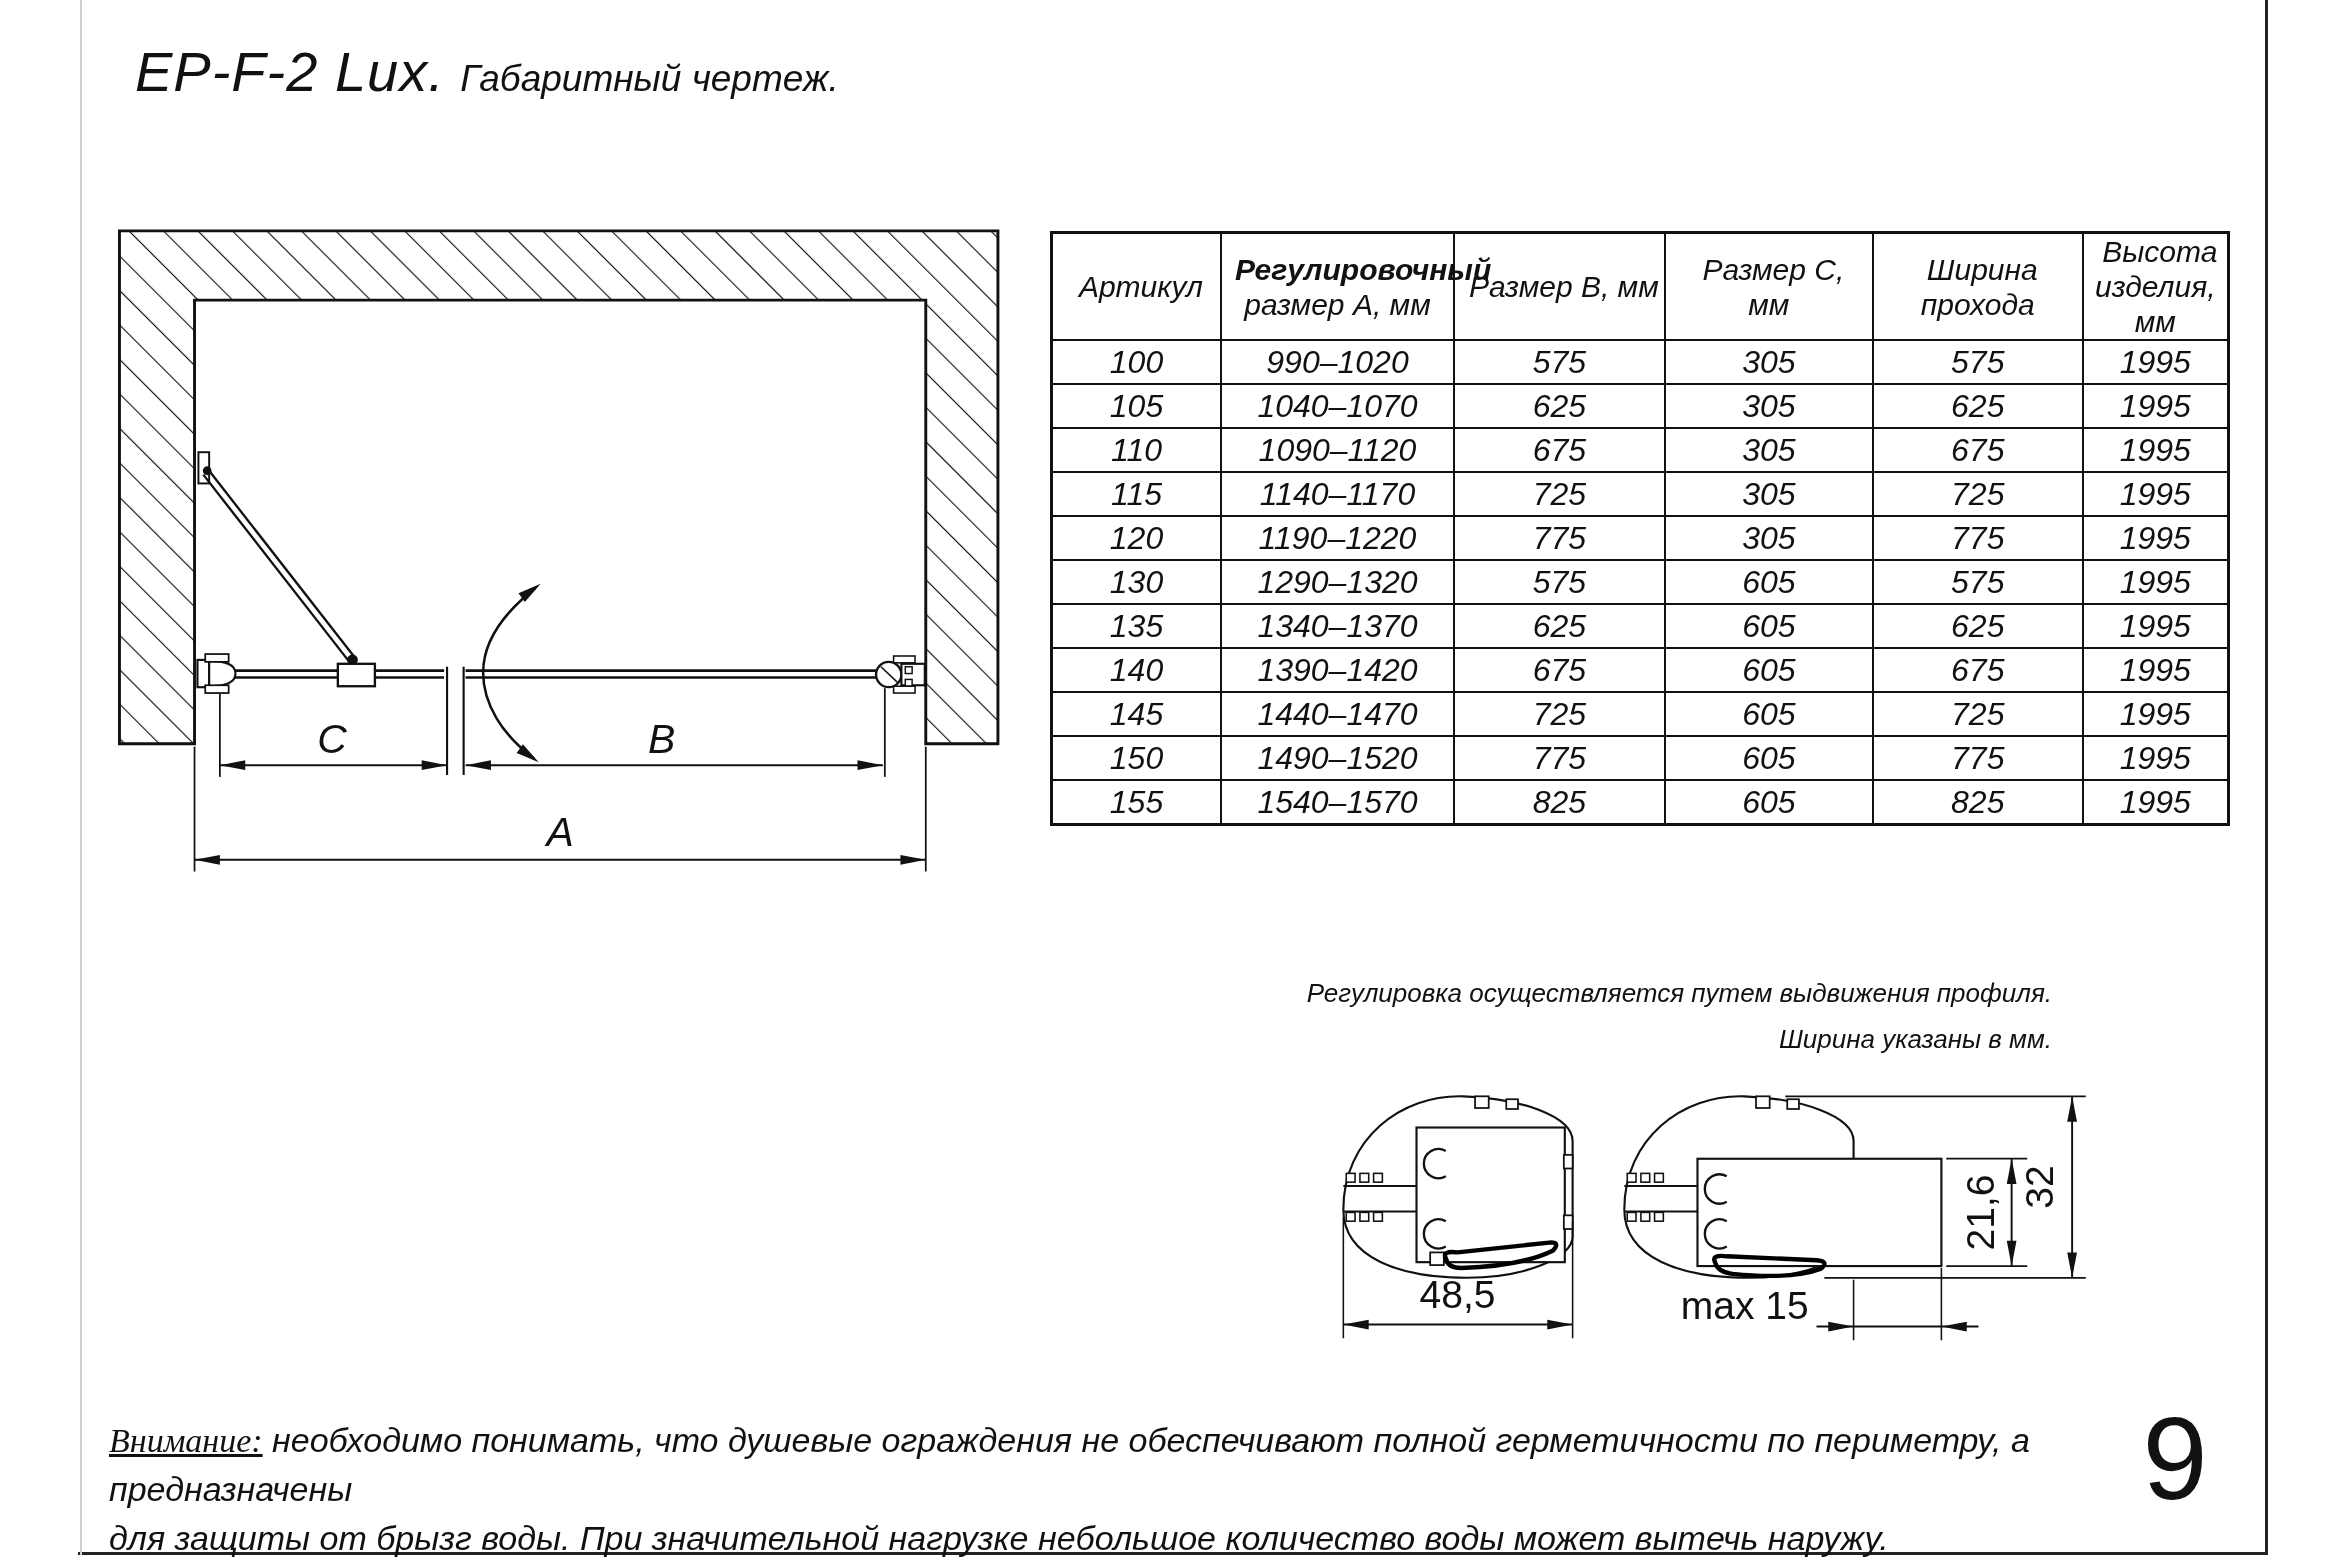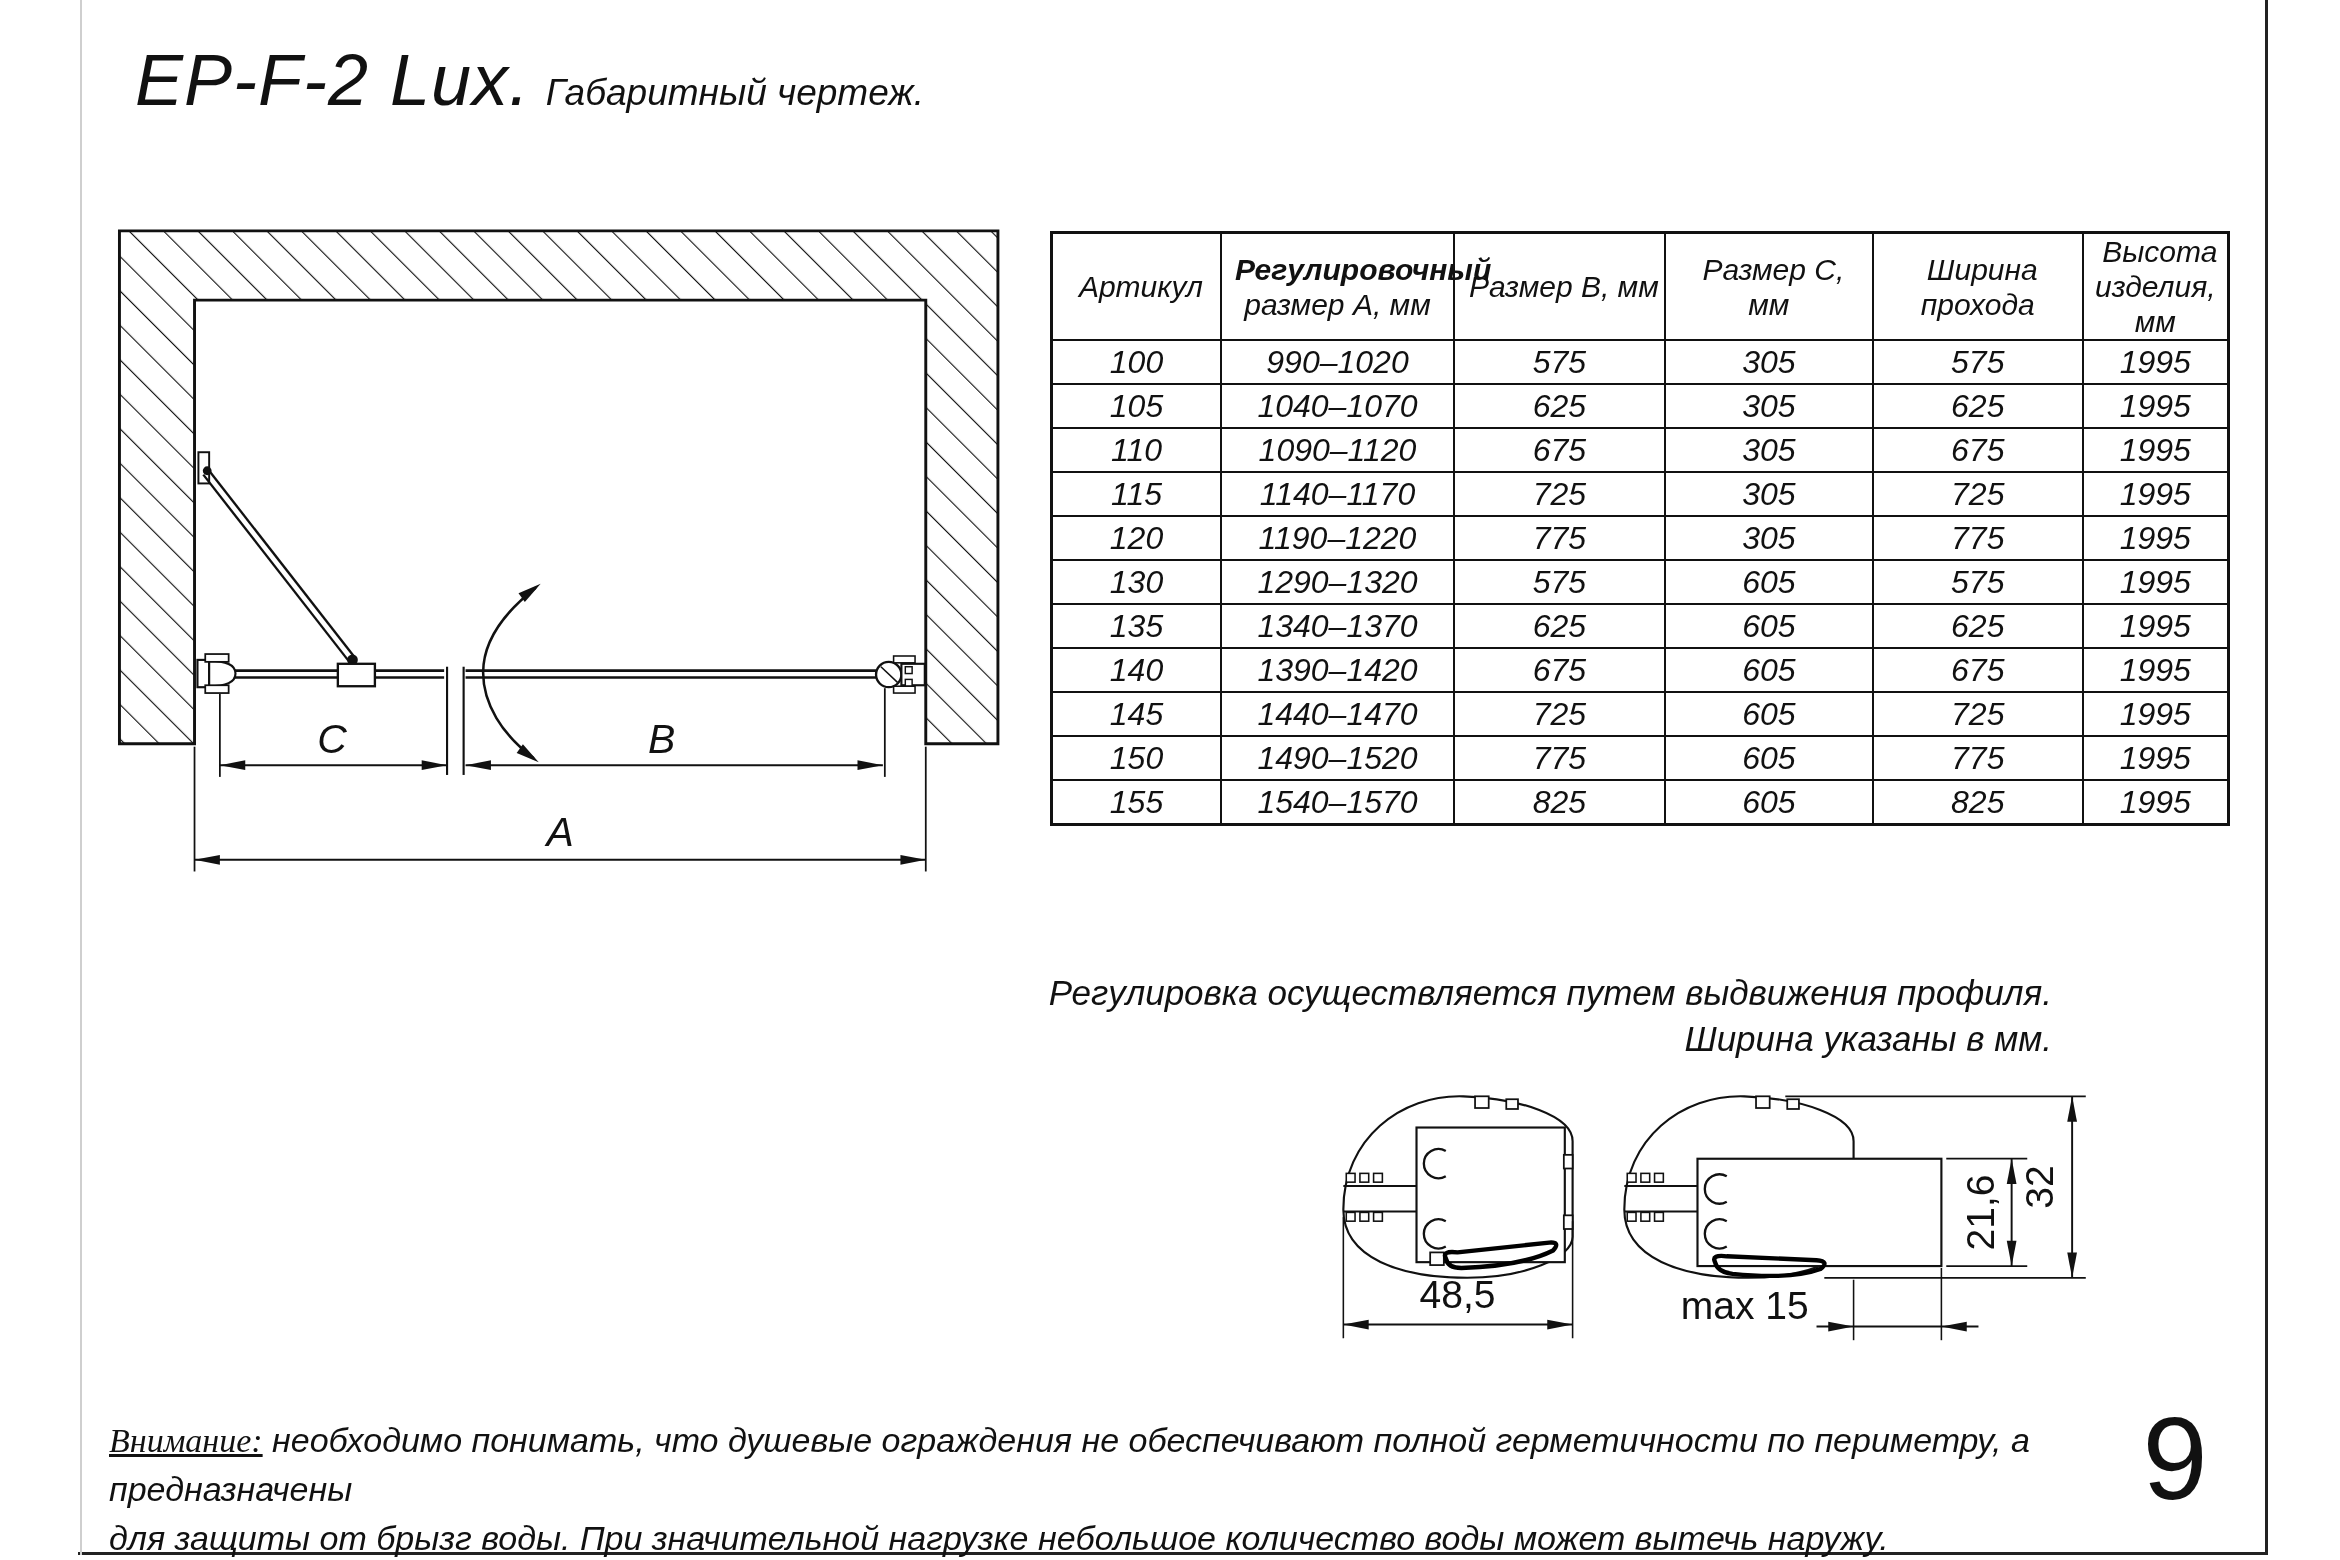--- a/index.html
+++ b/index.html
@@ -7,21 +7,21 @@
     position:relative;width:2341px;height:1560px;background:#ffffff;
     font-family:"Liberation Sans",sans-serif;color:#111;overflow:hidden;
   }
   
   .frame-right{position:absolute;left:2265px;top:0;width:2.9px;height:1555px;background:#222;}
   .frame-bottom{position:absolute;left:78px;top:1552px;width:2189px;height:2.9px;background:#222;}
   .frame-left{position:absolute;left:80px;top:0;width:2px;height:1555px;background:#cfcfcf;}
 
   
   .title{position:absolute;left:135px;top:39px;display:flex;align-items:baseline;gap:15.6px;font-style:italic;white-space:nowrap;}
-  .title .model{font-size:72px;letter-spacing:1px;}
+  .title .model{font-size:56px;letter-spacing:1px;}
   .title .doctype{font-size:37px;}
 
   
   .drawing-svg{position:absolute;left:98px;top:222px;}
   .profiles-svg{position:absolute;left:1317px;top:1063px;}
 
   
   .size-table-wrap{position:absolute;left:1050px;top:231px;width:1180px;}
   table.size-table{border-collapse:collapse;table-layout:fixed;width:1180px;border:3.9px solid #111;}
   table.size-table th,table.size-table td{
@@ -29,21 +29,21 @@
     font-style:italic;padding:0 3.9px;
   }
   table.size-table th{height:95px;font-size:30px;font-weight:normal;line-height:35px;}
   table.size-table td{height:42px;font-size:32px;}
   table.size-table th .bold{font-weight:bold;margin-left:9px;}
   col.c1{width:14.4%}col.c2{width:19.8%}col.c3{width:17.9%}
   col.c4{width:17.7%}col.c5{width:17.8%}col.c6{width:12.4%}
 
   
   .notes{position:absolute;left:975px;top:970px;width:1077px;text-align:right;
-         font-style:italic;font-size:35px;line-height:46px;}
+         font-style:italic;font-size:26px;line-height:46px;}
 
   
   .warning{position:absolute;left:109px;top:1416px;width:2009px;
            font-style:italic;font-size:34px;line-height:49px;}
   .warning .wlabel{text-decoration:underline;font-family:Liberation Serif, serif;}
 
   
   .page-number{position:absolute;left:2097px;top:1400px;width:156px;text-align:center;
                font-size:117px;line-height:117px;}
   svg text{font-family:"Liberation Sans",sans-serif;}

